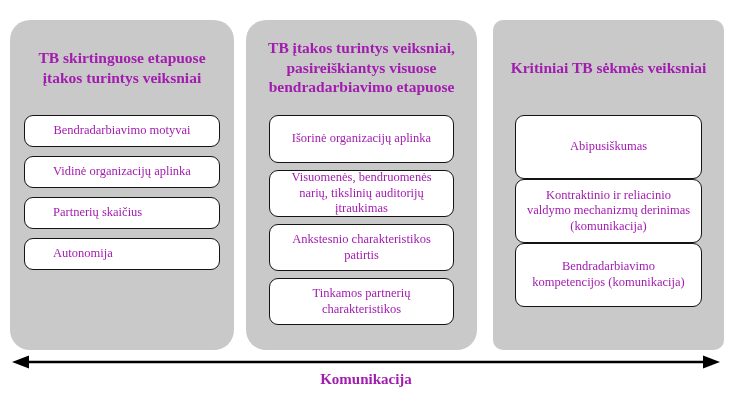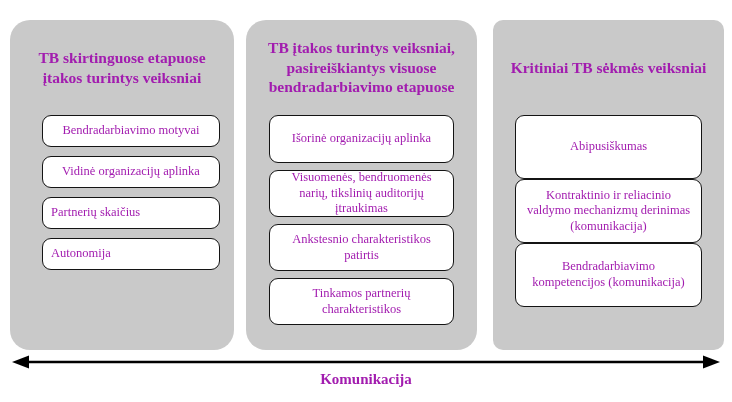--- a/index.html
+++ b/index.html
@@ -33,41 +33,41 @@
     font-size: 15.5px;
     font-weight: bold;
     line-height: 1.27;
     padding: 0 8px;
   }
   .boxes {
     display: flex;
     flex-direction: column;
     align-items: stretch;
   }
-  .panel-1 .boxes { padding: 0 14px; gap: 9px; margin-left: 18px; }
+  .panel-1 .boxes { padding: 0 14px; gap: 9px; }
   .panel-2 .boxes { padding: 0 23px; gap: 7px; }
   .panel-3 .boxes { padding: 0 22px; }
   .box {
     box-sizing: border-box;
     width: 100%;
     background: var(--box-bg, #ffffff);
     border: 1.6px solid var(--box-border, #141414);
     border-radius: 9px;
     display: flex;
     align-items: center;
     justify-content: center;
     text-align: center;
     font-size: 12.5px;
     line-height: 1.25;
     padding: 2px 8px;
   }
   .box.align-left {
     justify-content: flex-start;
     text-align: center;
-    padding-left: 8px;
+    padding-left: 28px;
   }
   .panel-1 .box { height: 32px; }
   .panel-2 .box { height: 47px; }
   .panel-2 .box.first { height: 48px; }
   .panel-3 .box { height: 64px; }
   .arrow-svg {
     position: absolute;
     left: 12px;
     top: 352px;
     width: 708px;

